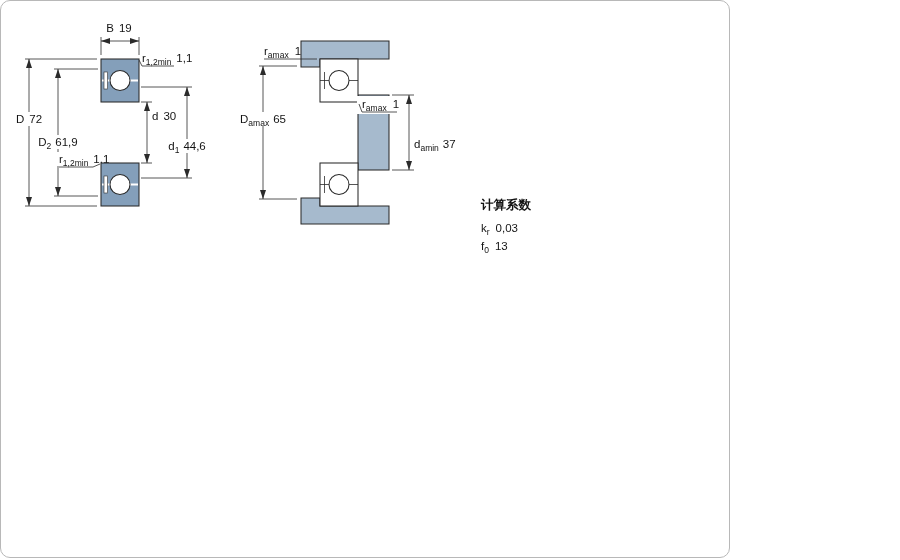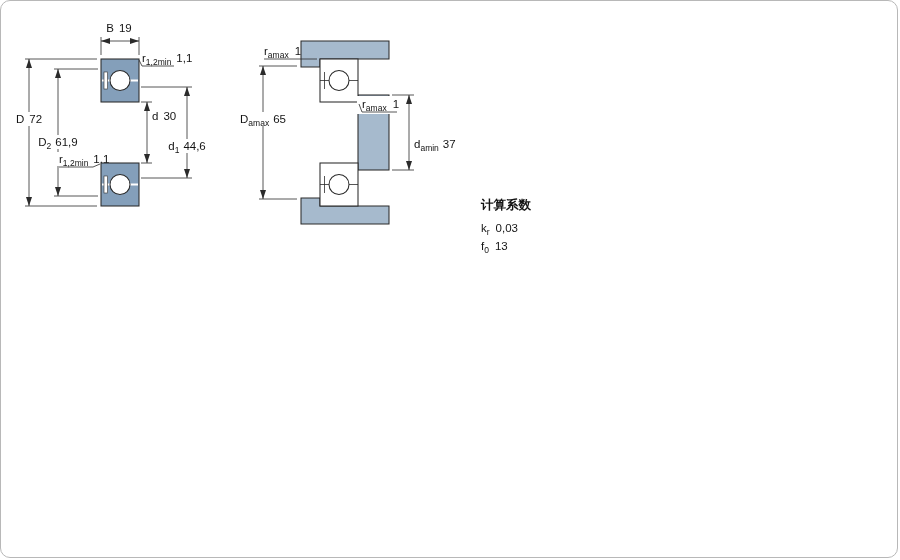--- a/index.html
+++ b/index.html
@@ -1,18 +1,18 @@
 <!DOCTYPE html>
 <html style="--c-bearing: #849fba; --c-abutment: #a6bacd; --c-line: #2b2b2b; --c-border: #b8b8b8;"><head>
 <meta charset="utf-8">
 <style>
   html,body{margin:0;padding:0;background:#fff;}
   .page{
     position:relative;
-    width:898px;height:558px;
+    width:730px;height:558px;
     border:1px solid var(--c-border,#b8b8b8);
     border-radius:10px;
     background:#fff;
     overflow:hidden;
     box-sizing:border-box;
   }
   svg{display:block;}
   text{
     font-family:"Liberation Sans",sans-serif;
     font-size:11.5px;

